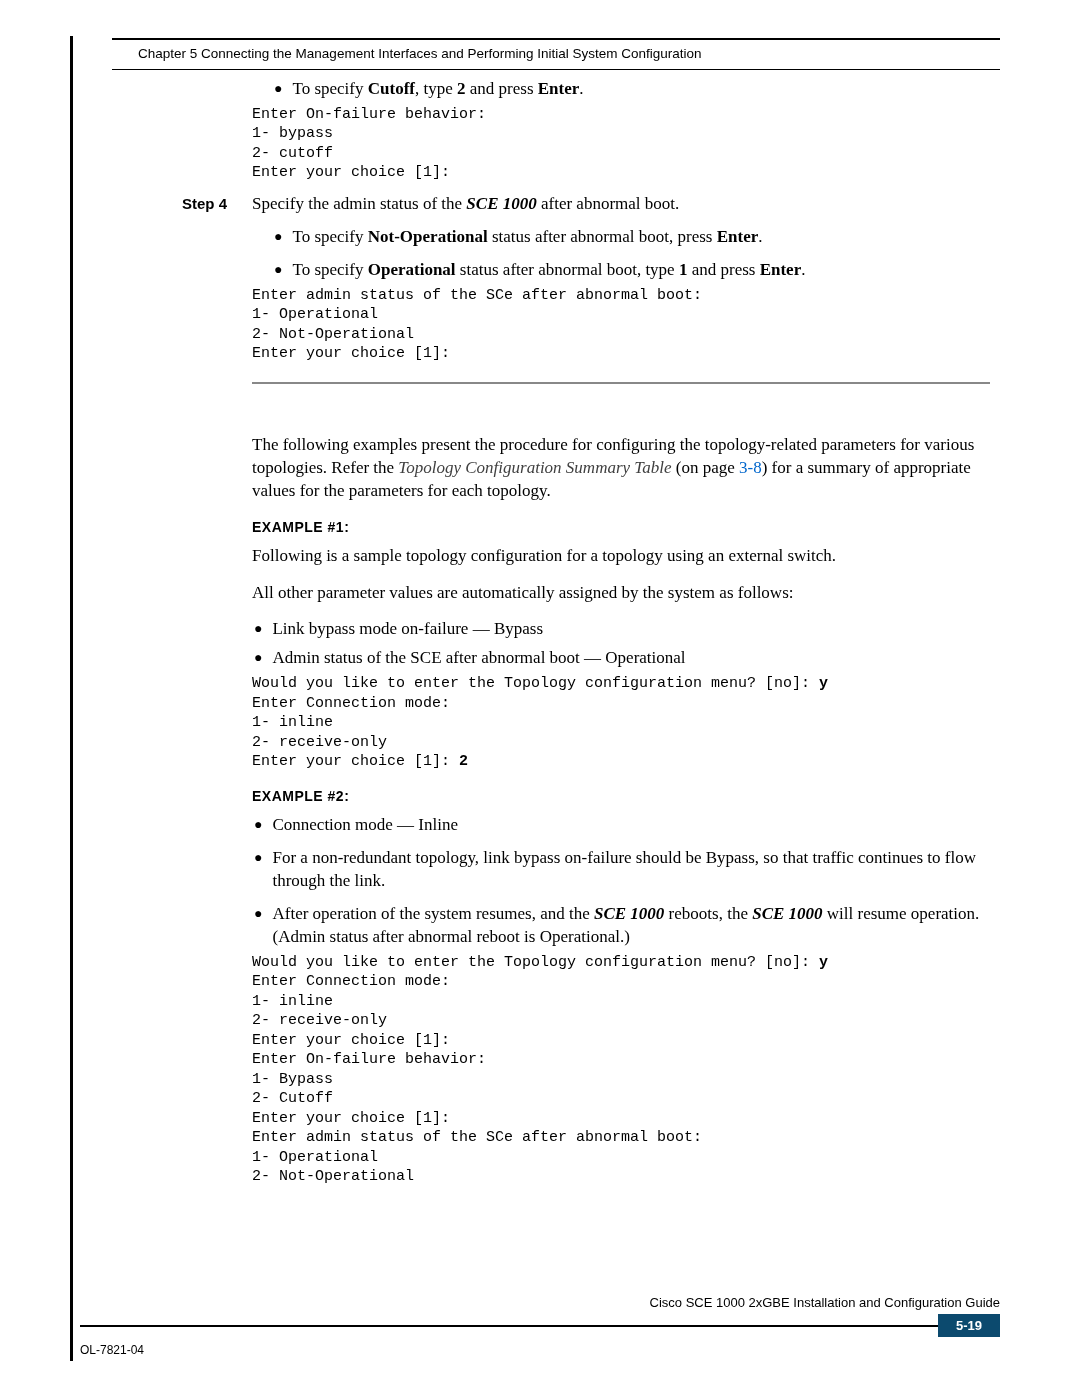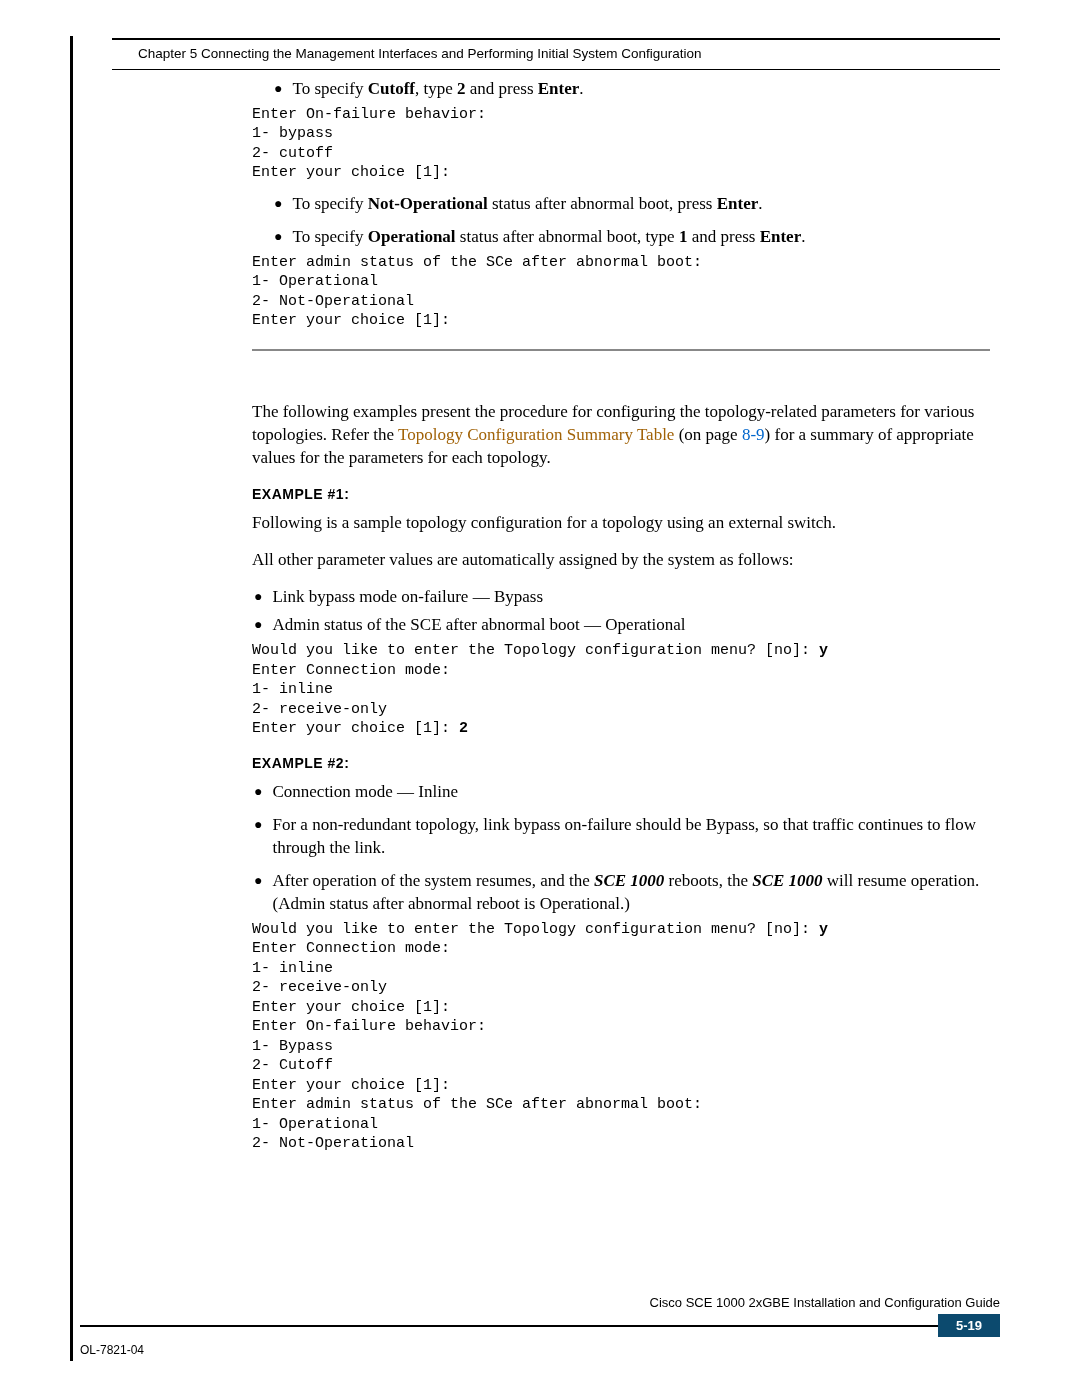--- a/index.html
+++ b/index.html
@@ -99,21 +99,22 @@
     .para {
       font-size: 17px;
       line-height: 1.35;
       margin-bottom: 14px;
     }
     .section-end-rule {
       border-top: 2px solid #888;
       margin: 18px 0 50px 0;
     }
     .link {
-      color: #a16207;
+      color: #404040;
+      font-style: italic;
     }
     .link-page {
       color: #0066cc;
     }
     .example-title {
       font-family: Arial, Helvetica, sans-serif;
       font-weight: bold;
       font-size: 14px;
       font-variant: small-caps;
       letter-spacing: 0.5px;
@@ -183,20 +184,26 @@
       <span class="bullet-dot">●</span>
       <span class="bullet-text">
         <span>To specify </span><span class="bold">Cutoff</span><span>, type </span><span class="bold">2</span><span> and press </span><span class="bold">Enter</span><span>.</span>
       </span>
     </div>
     <div class="mono">Enter On-failure behavior:
 1- bypass
 2- cutoff
 Enter your choice [1]:</div>
 
+    <div class="step-row">
+      <div class="step-label">Step 4</div>
+      <div class="step-body">
+        <span>Specify the admin status of the </span><span class="italic-bold">SCE 1000</span><span> after abnormal boot.</span>
+      </div>
+    </div>
 
     <div class="bullet-line" style="margin-top:6px;">
       <span class="bullet-dot">●</span>
       <span class="bullet-text">
         <span>To specify </span><span class="bold">Not-Operational</span><span> status after abnormal boot, press </span><span class="bold">Enter</span><span>.</span>
       </span>
     </div>
 
     <div class="bullet-line" style="margin-top:10px;">
       <span class="bullet-dot">●</span>
@@ -205,21 +212,21 @@
       </span>
     </div>
     <div class="mono">Enter admin status of the SCe after abnormal boot:
 1- Operational
 2- Not-Operational
 Enter your choice [1]:</div>
 
     <div class="section-end-rule"></div>
 
     <div class="para">
-      <span>The following examples present the procedure for configuring the topology-related parameters for various topologies. Refer the </span><span class="link">Topology Configuration Summary Table</span><span> (on page </span><span class="link-page">8-9</span><span>) for a summary of appropriate values for the parameters for each topology.</span>
+      <span>The following examples present the procedure for configuring the topology-related parameters for various topologies. Refer the </span><span class="link">Topology Configuration Summary Table</span><span> (on page </span><span class="link-page">3-8</span><span>) for a summary of appropriate values for the parameters for each topology.</span>
     </div>
 
     <div class="example-title">EXAMPLE #1:</div>
     <div class="para">Following is a sample topology configuration for a topology using an external switch.</div>
     <div class="para">All other parameter values are automatically assigned by the system as follows:</div>
 
     <div class="bullet-line">
       <span class="bullet-dot-simple">●</span>
       <span class="bullet-text">Link bypass mode on-failure — Bypass</span>
     </div>

